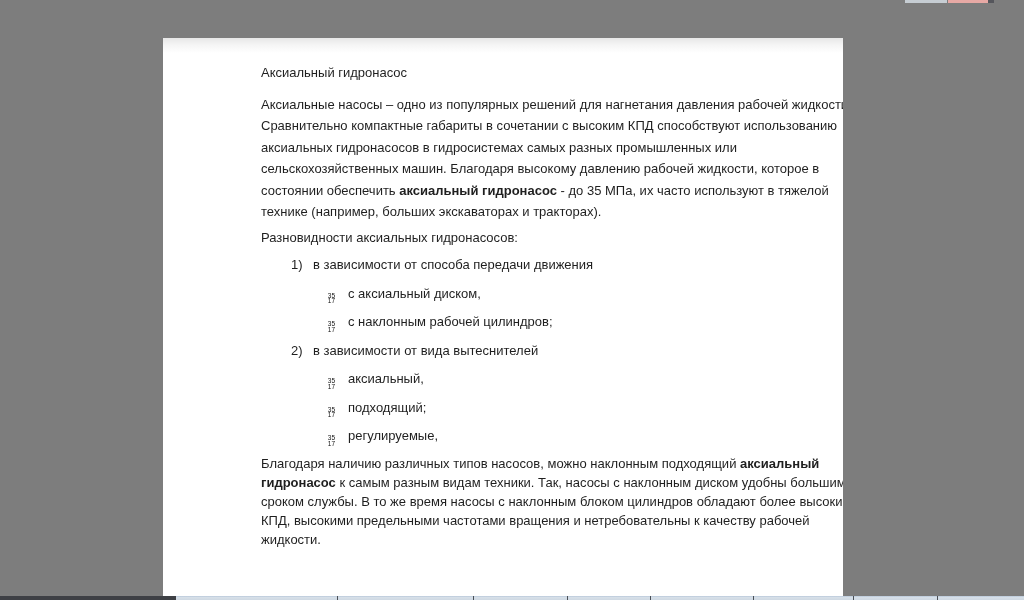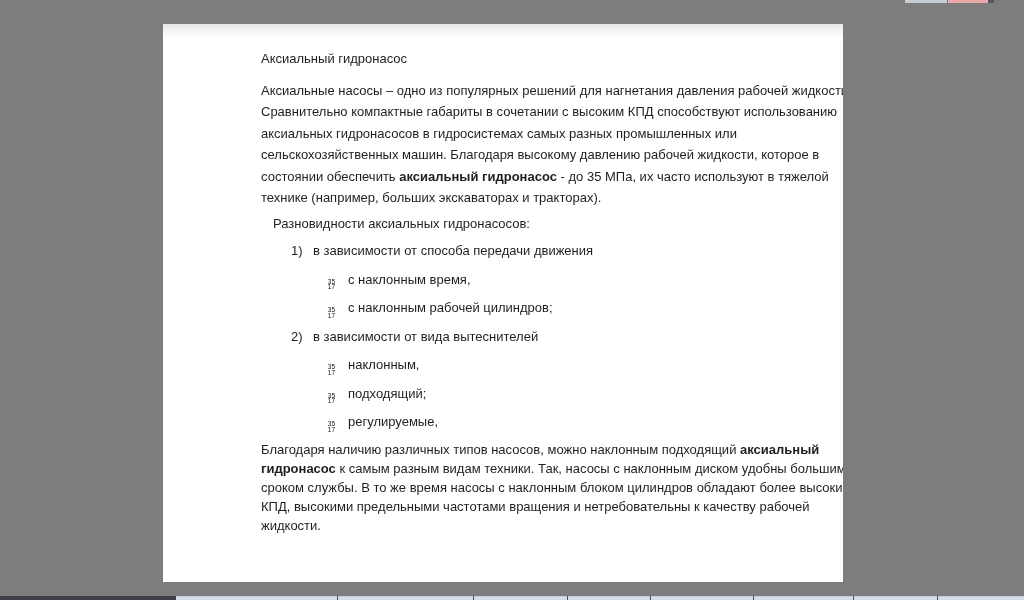--- a/index.html
+++ b/index.html
@@ -12,32 +12,32 @@
   .top-strip{
     position:absolute;left:0;top:0;width:1024px;height:3px;z-index:6;
     background:linear-gradient(90deg,#8b8e94 0%,#7e8b9e 22%,#8f9aab 45%,#848a94 62%,#7f8阿4 70%,#828690 100%);
   }
   .top-strip .seg{position:absolute;top:0;height:3px;}
   .seg-light{left:905px;width:42px;background:#c6cdd3;}
   .seg-pink{left:948px;width:40px;background:#e7a9a5;}
   .seg-dark{left:988px;width:6px;background:#55565c;}
   
   .page{
-    position:absolute;left:163px;top:24px;width:680px;height:558px;z-index:1;
+    position:absolute;left:163px;top:38px;width:680px;height:558px;z-index:1;
     background:linear-gradient(180deg,#e7e7e7 0px,#f5f5f5 7px,#ffffff 15px);
     overflow:hidden;
   }
   .content{
     padding:24px 0 0 98px;
     font-size:13px;line-height:21.5px;color:#1f1f1f;
   }
   .doc-title{margin:0;}
   .para{white-space:pre;margin:0;}
   .para-1{margin-top:10px;}
-  .h2{margin:4px 12px 6px;}
+  .h2{margin:4px 0 6px;}
   .row{margin:0 4px 7px;white-space:pre;}
   .num-row{padding-left:26px;}
   .num{display:inline-block;width:22px;}
   .bul-row{padding-left:61px;}
   .glyph{
     display:inline-flex;flex-direction:column;align-items:center;
     vertical-align:baseline;width:11px;margin-right:11px;
     font-size:6.5px;line-height:5.5px;letter-spacing:0.2px;color:#111;
     font-family:"Liberation Sans","DejaVu Sans",sans-serif;
   }
@@ -73,27 +73,27 @@
 Сравнительно компактные габариты в сочетании с высоким КПД способствуют использованию
 аксиальных гидронасосов в гидросистемах самых разных промышленных или
 сельскохозяйственных машин. Благодаря высокому давлению рабочей жидкости, которое в
 состоянии обеспечить </span><span class="b">аксиальный гидронасос</span><span> - до 35 МПа, их часто используют в тяжелой
 технике (например, больших экскаваторах и тракторах).</span></p>
 
     <p class="para h2">Разновидности аксиальных гидронасосов:</p>
 
     <div class="row num-row"><span class="num">1)</span><span>в зависимости от способа передачи движения</span></div>
 
-    <div class="row bul-row"><span class="glyph"><span>35</span><span>17</span></span><span>с наклонным время,</span></div>
+    <div class="row bul-row"><span class="glyph"><span>35</span><span>17</span></span><span>с аксиальный диском,</span></div>
 
     <div class="row bul-row"><span class="glyph"><span>35</span><span>17</span></span><span>с наклонным рабочей цилиндров;</span></div>
 
     <div class="row num-row"><span class="num">2)</span><span>в зависимости от вида вытеснителей</span></div>
 
-    <div class="row bul-row"><span class="glyph"><span>35</span><span>17</span></span><span>наклонным,</span></div>
+    <div class="row bul-row"><span class="glyph"><span>35</span><span>17</span></span><span>аксиальный,</span></div>
 
     <div class="row bul-row"><span class="glyph"><span>35</span><span>17</span></span><span>подходящий;</span></div>
 
 
     <div class="row bul-row"><span class="glyph"><span>35</span><span>17</span></span><span>регулируемые,</span></div>
 
 
     <p class="para para-2"><span>Благодаря наличию различных типов насосов, можно наклонным подходящий </span><span class="b">аксиальный
 гидронасос</span><span> к самым разным видам техники. Так, насосы с наклонным диском удобны большим
 сроком службы. В то же время насосы с наклонным блоком цилиндров обладают более высоким

